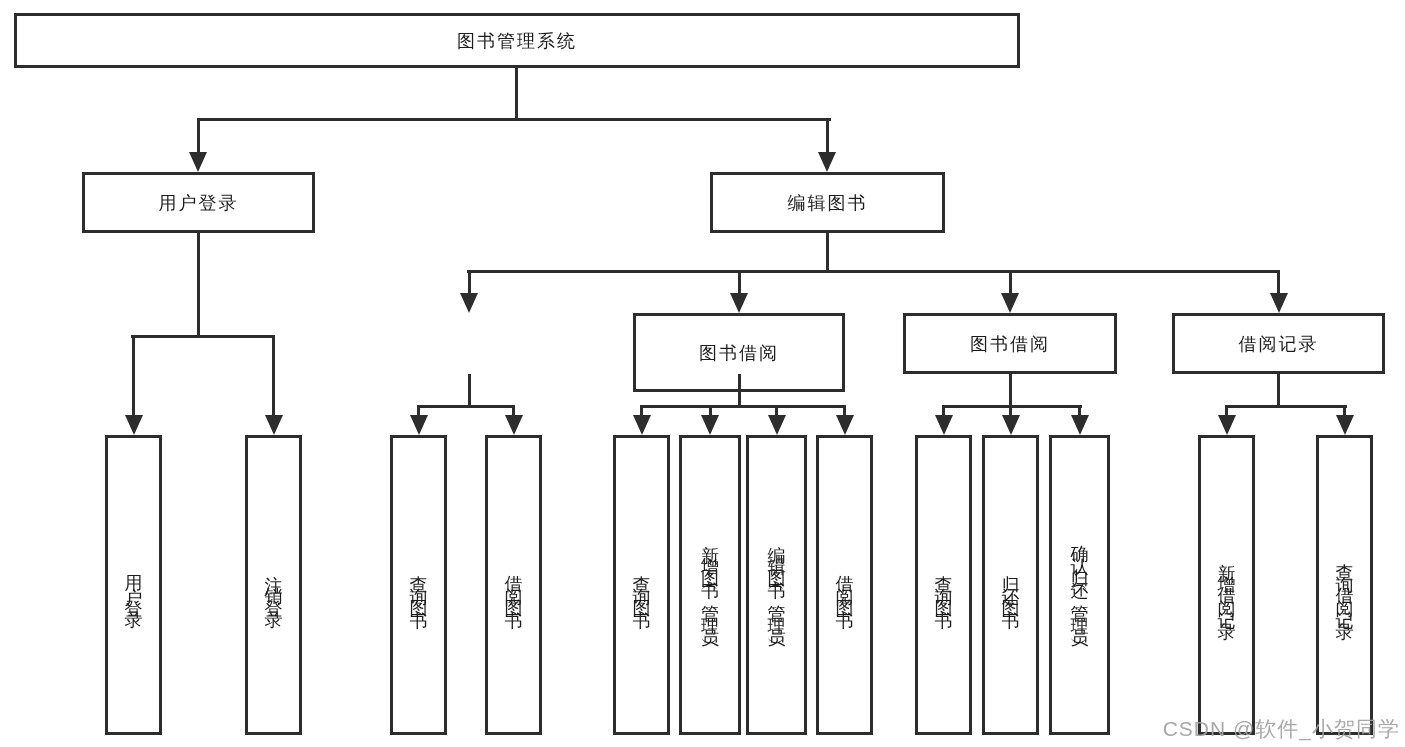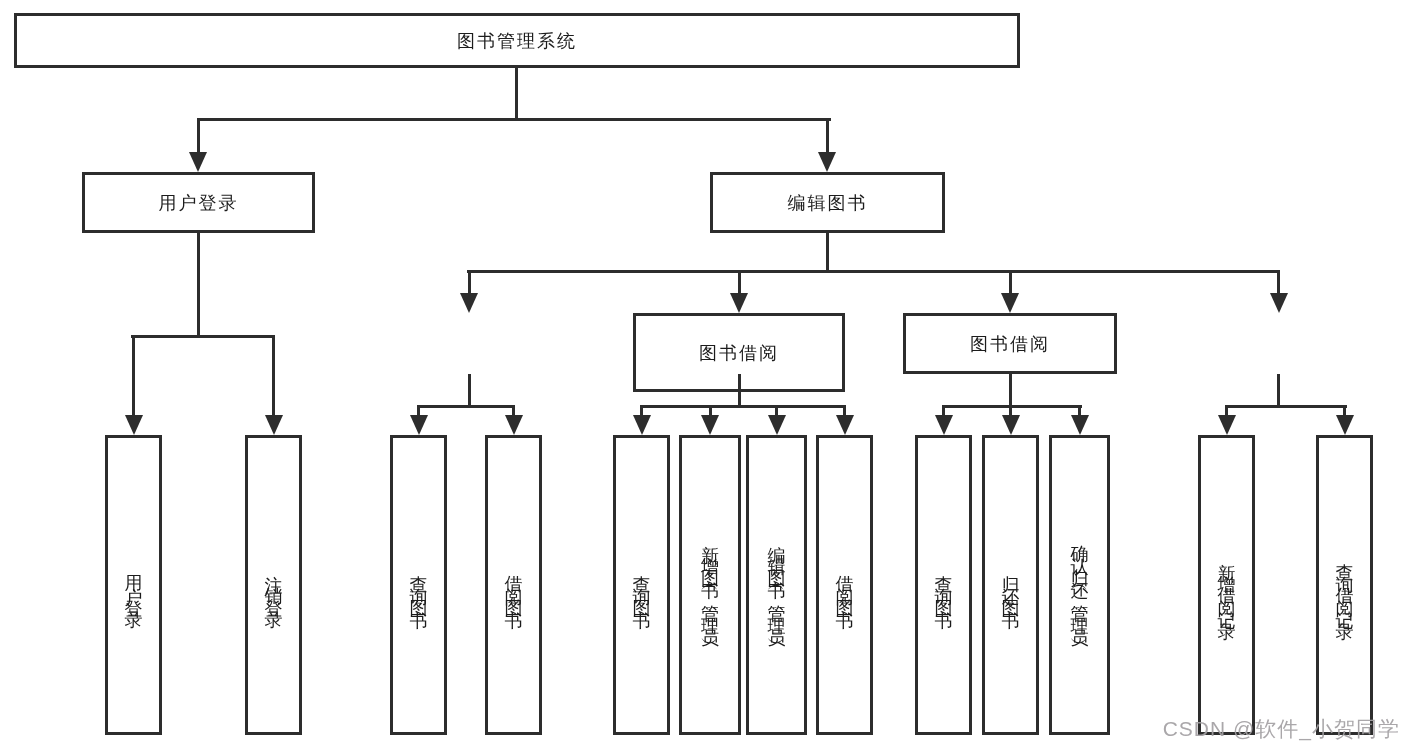--- a/index.html
+++ b/index.html
@@ -54,20 +54,23 @@
 
 
   <div class="box" style="left:633px;top:313px;width:212px;height:79px">
     <span>图书借阅</span>
   </div>
 
   <div class="box" style="left:903px;top:313px;width:214px;height:61px">
     <span>图书借阅</span>
   </div>
 
+  <div class="box" style="left:1172px;top:313px;width:213px;height:61px">
+    <span>借阅记录</span>
+  </div>
 
   <div class="box leaf" style="left:105px;width:57px">
     <span class="vtext">用户登录</span>
   </div>
   <div class="box leaf" style="left:245px;width:57px">
     <span class="vtext">注销登录</span>
   </div>
 
   <div class="box leaf" style="left:390px;width:57px">
     <span class="vtext">查询图书</span>

